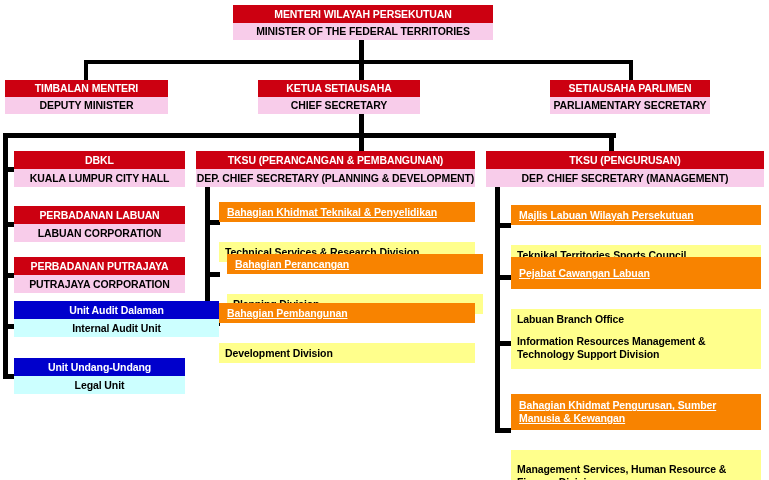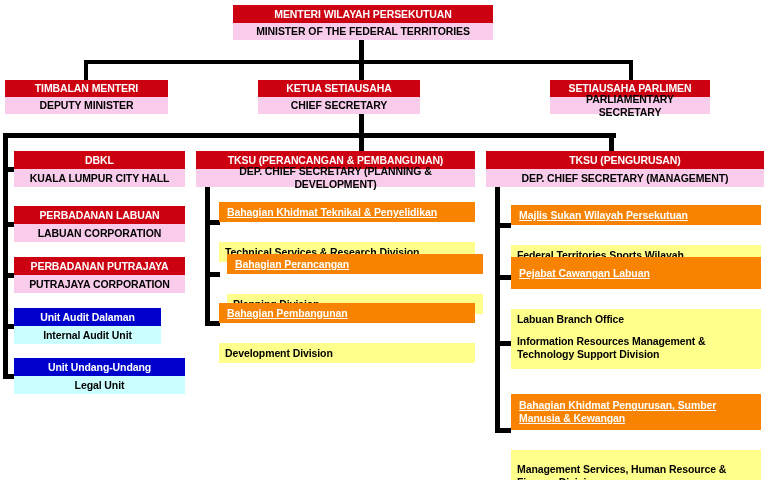--- a/index.html
+++ b/index.html
@@ -6,21 +6,21 @@
   #canvas{
     position:relative;width:769px;height:480px;background:#ffffff;overflow:hidden;
     font-family:"Liberation Sans","DejaVu Sans",sans-serif;
     font-weight:bold;font-size:10.5px;letter-spacing:-0.1px;color:#000;
   }
   .node{position:absolute;}
   .hdr,.bdy{
     display:flex;flex-direction:column;justify-content:center;
     line-height:1.2;box-sizing:border-box;
   }
-  .center .hdr,.center .bdy{align-items:center;text-align:center;padding:0 6px;}
+  .center .hdr,.center .bdy{align-items:center;text-align:left;padding:0 0;}
   .leftalign .hdr{align-items:flex-start;text-align:left;padding:1px 12px 1px 8px;text-decoration:underline;}
   .leftalign .bdy{align-items:flex-start;text-align:left;padding:1px 4px 1px 6px;margin-top:20px;}
   .red .hdr{background:var(--red,#CC0011);color:#fff;}
   .red .bdy{background:var(--pink,#F8CCEA);color:#000;}
   .blue .hdr{background:var(--blue,#0000CC);color:#fff;}
   .blue .bdy{background:var(--cyan,#CCFFFF);color:#000;}
   .orange .hdr{background:var(--orange,#F88300);color:#fff;}
   .orange .bdy{background:var(--yellow,#FFFF8C);color:#000;}
   .line{position:absolute;background:var(--line,#000000);}
 </style>
@@ -81,21 +81,21 @@
     <div class="bdy" style="height:18px">KUALA LUMPUR CITY HALL</div>
   </div>
   <div class="node center red" style="left:14px;top:206px;width:171px">
     <div class="hdr" style="height:18px">PERBADANAN LABUAN</div>
     <div class="bdy" style="height:18px">LABUAN CORPORATION</div>
   </div>
   <div class="node center red" style="left:14px;top:257px;width:171px">
     <div class="hdr" style="height:18px">PERBADANAN PUTRAJAYA</div>
     <div class="bdy" style="height:18px">PUTRAJAYA CORPORATION</div>
   </div>
-  <div class="node center blue" style="left:14px;top:308px;width:147px">
+  <div class="node center blue" style="left:14px;top:301px;width:205px">
     <div class="hdr" style="height:18px">Unit Audit Dalaman</div>
     <div class="bdy" style="height:18px">Internal Audit Unit</div>
   </div>
   <div class="node center red" style="left:196px;top:151px;width:279px">
     <div class="hdr" style="height:18px">TKSU (PERANCANGAN &amp; PEMBANGUNAN)</div>
     <div class="bdy" style="height:18px">DEP. CHIEF SECRETARY (PLANNING &amp; DEVELOPMENT)</div>
   </div>
 
   <div class="node center blue" style="left:14px;top:358px;width:171px">
     <div class="hdr" style="height:18px">Unit Undang-Undang</div>
@@ -112,22 +112,22 @@
   <div class="node leftalign orange" style="left:219px;top:303px;width:256px">
     <div class="hdr" style="height:20px">Bahagian Pembangunan</div>
     <div class="bdy" style="height:20px">Development Division</div>
   </div>
 
   <div class="node center red" style="left:486px;top:151px;width:278px">
     <div class="hdr" style="height:18px">TKSU (PENGURUSAN)</div>
     <div class="bdy" style="height:18px">DEP. CHIEF SECRETARY (MANAGEMENT)</div>
   </div>
   <div class="node leftalign orange" style="left:511px;top:205px;width:250px">
-    <div class="hdr" style="height:20px">Majlis Sukan Wilayah Persekutuan</div>
-    <div class="bdy" style="height:20px">Federal Territories Sports Wilayah</div>
+    <div class="hdr" style="height:20px">Majlis Labuan Wilayah Persekutuan</div>
+    <div class="bdy" style="height:20px">Teknikal Territories Sports Council</div>
   </div>
   <div class="node leftalign orange" style="left:511px;top:257px;width:250px">
     <div class="hdr" style="height:32px">Pejabat Cawangan Labuan</div>
     <div class="bdy" style="height:20px">Labuan Branch Office</div>
   </div>
   <div class="node leftalign orange" style="left:511px;top:307px;width:250px">
     <div class="bdy" style="height:42px">Information Resources Management &amp; Technology Support Division</div>
   </div>
   <div class="node leftalign orange" style="left:511px;top:394px;width:250px">
     <div class="hdr" style="height:36px">Bahagian Khidmat Pengurusan, Sumber Manusia &amp; Kewangan</div>

